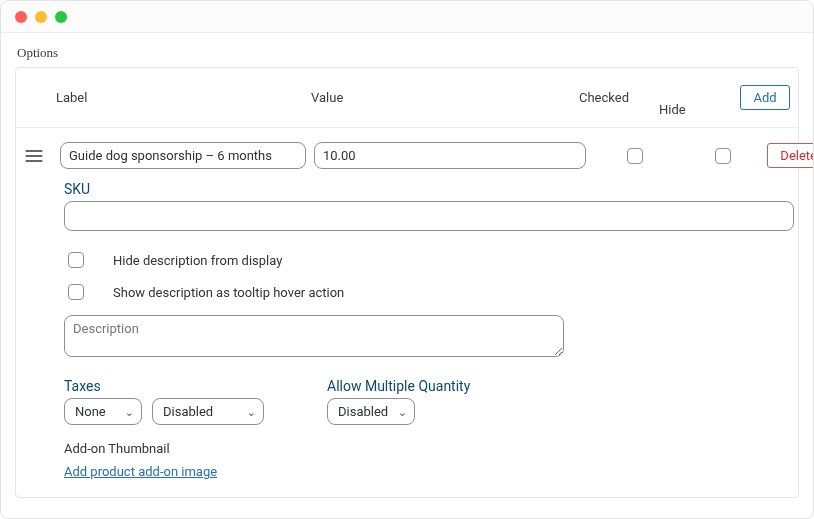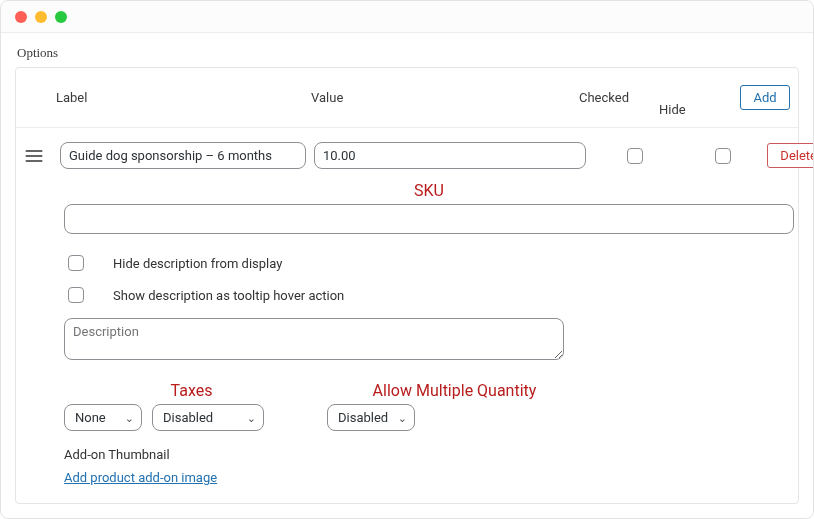--- a/index.html
+++ b/index.html
@@ -104,21 +104,21 @@
     width: 16px; height: 16px; border-radius: 4px;
     border: 1px solid #8c8f94; background: #fff; cursor: pointer;
   }
 
   .row .btn-danger { justify-self: end; margin-right: 8px; }
 
   .details {
     padding: 2px 4px 18px 48px;
   }
   .sku-block { margin-bottom: 18px; }
-  .field-label { font-size: 16px; color: #b91c1c; margin-bottom: 4px; display:block;text-align:center; }
+  .field-label { font-size: 14px; color: #0c4a6e; margin-bottom: 4px; display:block; }
   .sku-input { width: 240px; height: 30px; }
 
   .chk-line {
     display:flex; align-items:center; gap:26px; margin: 8px 0 10px 0;
     color: #333;
   }
 
   .textarea {
     width: 500px; height: 42px; resize: both;
     margin-top: 2px; margin-bottom: 18px;

